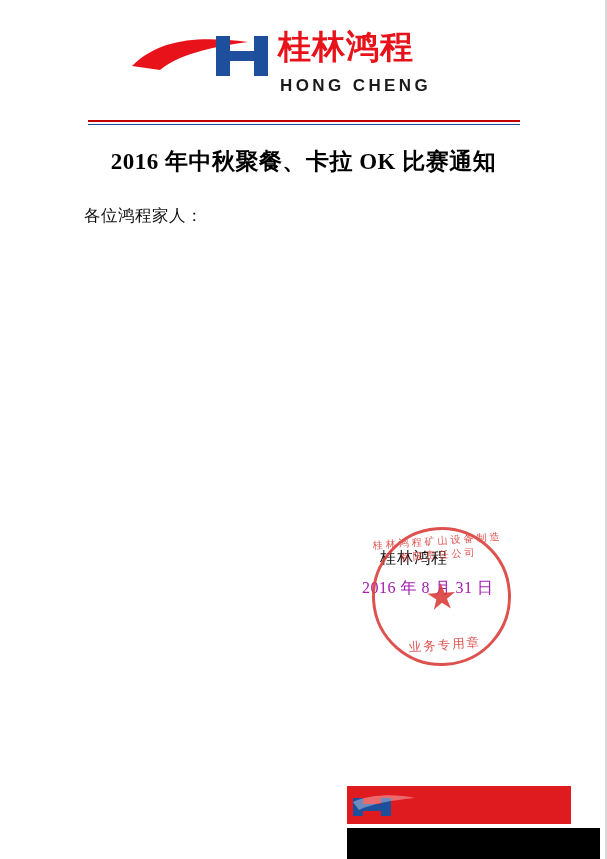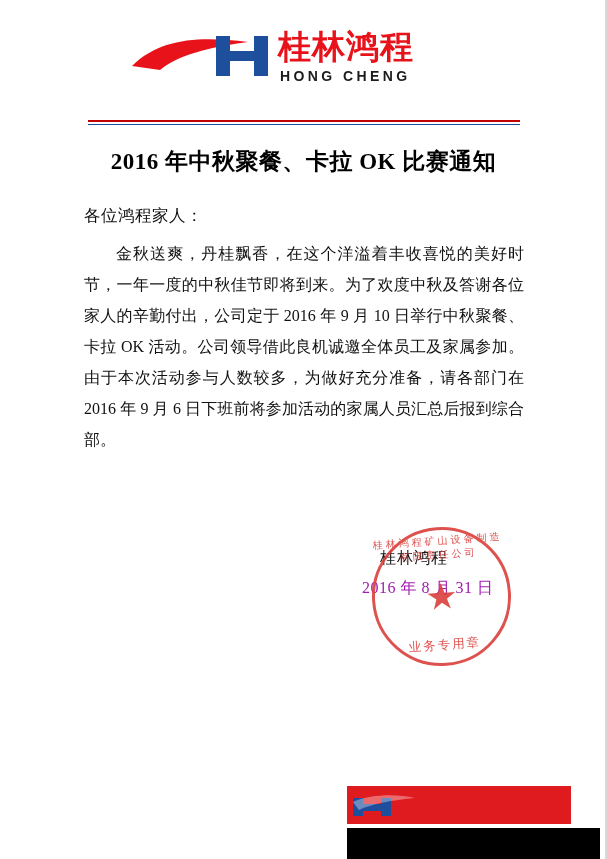--- a/index.html
+++ b/index.html
@@ -66,23 +66,23 @@
     font-weight: bold;
     letter-spacing: 1px;
     color: #e8131a;
     line-height: 38px;
     white-space: nowrap;
   }
 
   .logo-en {
     position: absolute;
     left: 150px;
-    top: 40px;
+    top: 48px;
     font-family: "Liberation Sans", "DejaVu Sans", sans-serif;
-    font-size: 14px;
+    font-size: 17px;
     font-weight: bold;
     letter-spacing: 3.4px;
     color: #1b1b1b;
     white-space: nowrap;
   }
 
   .rule-red {
     position: absolute;
     left: 88px;
     top: 92px;
@@ -263,21 +263,20 @@
 
     <div class="rule-red"></div>
     <div class="rule-blue"></div>
   </div>
 
   <div class="doc-title">2016 年中秋聚餐、卡拉 OK 比赛通知</div>
 
   <div class="salutation">各位鸿程家人：</div>
 
   <div class="body-text">
-    <p>金秋送爽，丹桂飘香，在这个洋溢着丰收喜悦的美好时节，一年一度的中秋佳节即将到来。为了欢度中秋及答谢各位家人的辛勤付出，公司定于 2016 年 9 月 10 日举行中秋聚餐、卡拉 OK 活动。公司领导借此良机诚邀全体员工及家属参加。由于本次活动参与人数较多，为做好充分准备，请各部门在 2016 年 9 月 6 日下班前将参加活动的家属人员汇总后报到综合部。</p>
   </div>
 
   <div class="signer">桂林鸿程</div>
   <div class="sign-date">2016 年 8 月 31 日</div>
 
   <div class="stamp">
     <div class="stamp-inner">
       <div class="stamp-top-text">桂林鸿程矿山设备制造有限责任公司</div>
       <div class="stamp-star">★</div>
       <div class="stamp-bottom-text">业务专用章</div>

